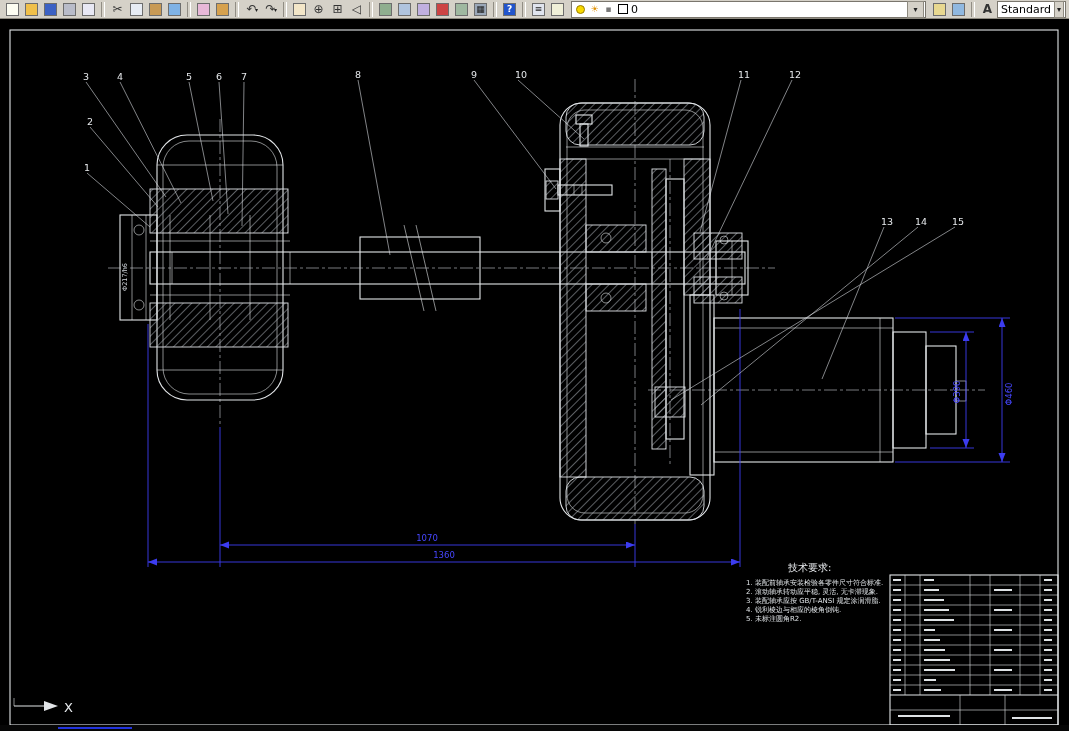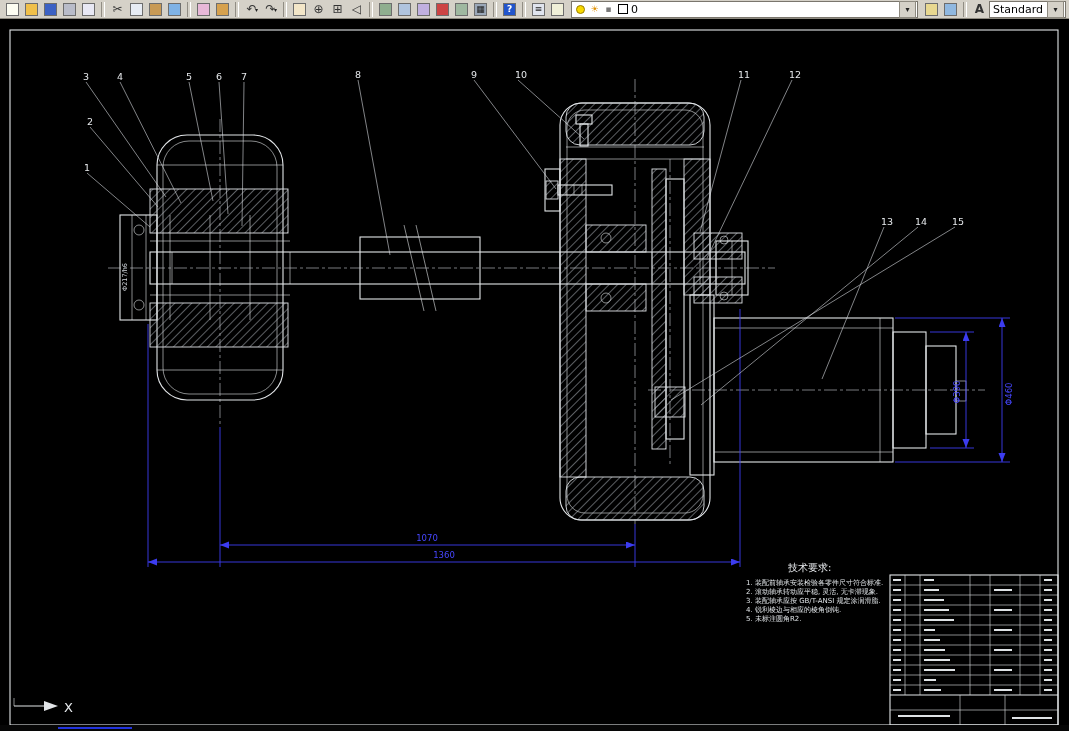--- a/index.html
+++ b/index.html
@@ -26,21 +26,21 @@
     border:1px solid #8e8a80;display:flex;align-items:center;justify-content:center;
     font-size:8px;color:#222;}
   .combo-val{font-size:11px;color:#000;white-space:nowrap;}
   .mini{width:11px;height:11px;display:inline-flex;align-items:center;
     justify-content:center;font-size:9px;flex:0 0 auto;}
   .bulbdot{width:7px;height:7px;border-radius:50%;background:#f7d800;border:1px solid #9a7d00;}
   .sun{color:#e09000;}
   .lockg{color:#777;}
   .swatch{width:8px;height:8px;background:#fff;border:1px solid #000;}
   #style-group{margin-left:auto;display:flex;align-items:center;flex:0 0 auto;}
-  #style-combo{width:77px;}
+  #style-combo{width:69px;}
 
   
   #canvas{position:absolute;top:19px;left:0;width:1069px;height:706px;background:#000;}
   svg text{user-select:none;}
   .w{stroke:#e2e5e8;fill:none;stroke-width:1.1;}
   .wt{stroke-width:0.6;}
   .hatch{fill:url(#h45);stroke:#dfe3e6;stroke-width:0.9;}
   .cl{stroke:#c9ced4;stroke-width:0.6;stroke-dasharray:13 3 3 3;fill:none;}
   .dim{stroke:#3c3cf0;stroke-width:0.9;fill:none;}
   .dimt{fill:#4646ff;font-size:8.5px;}

